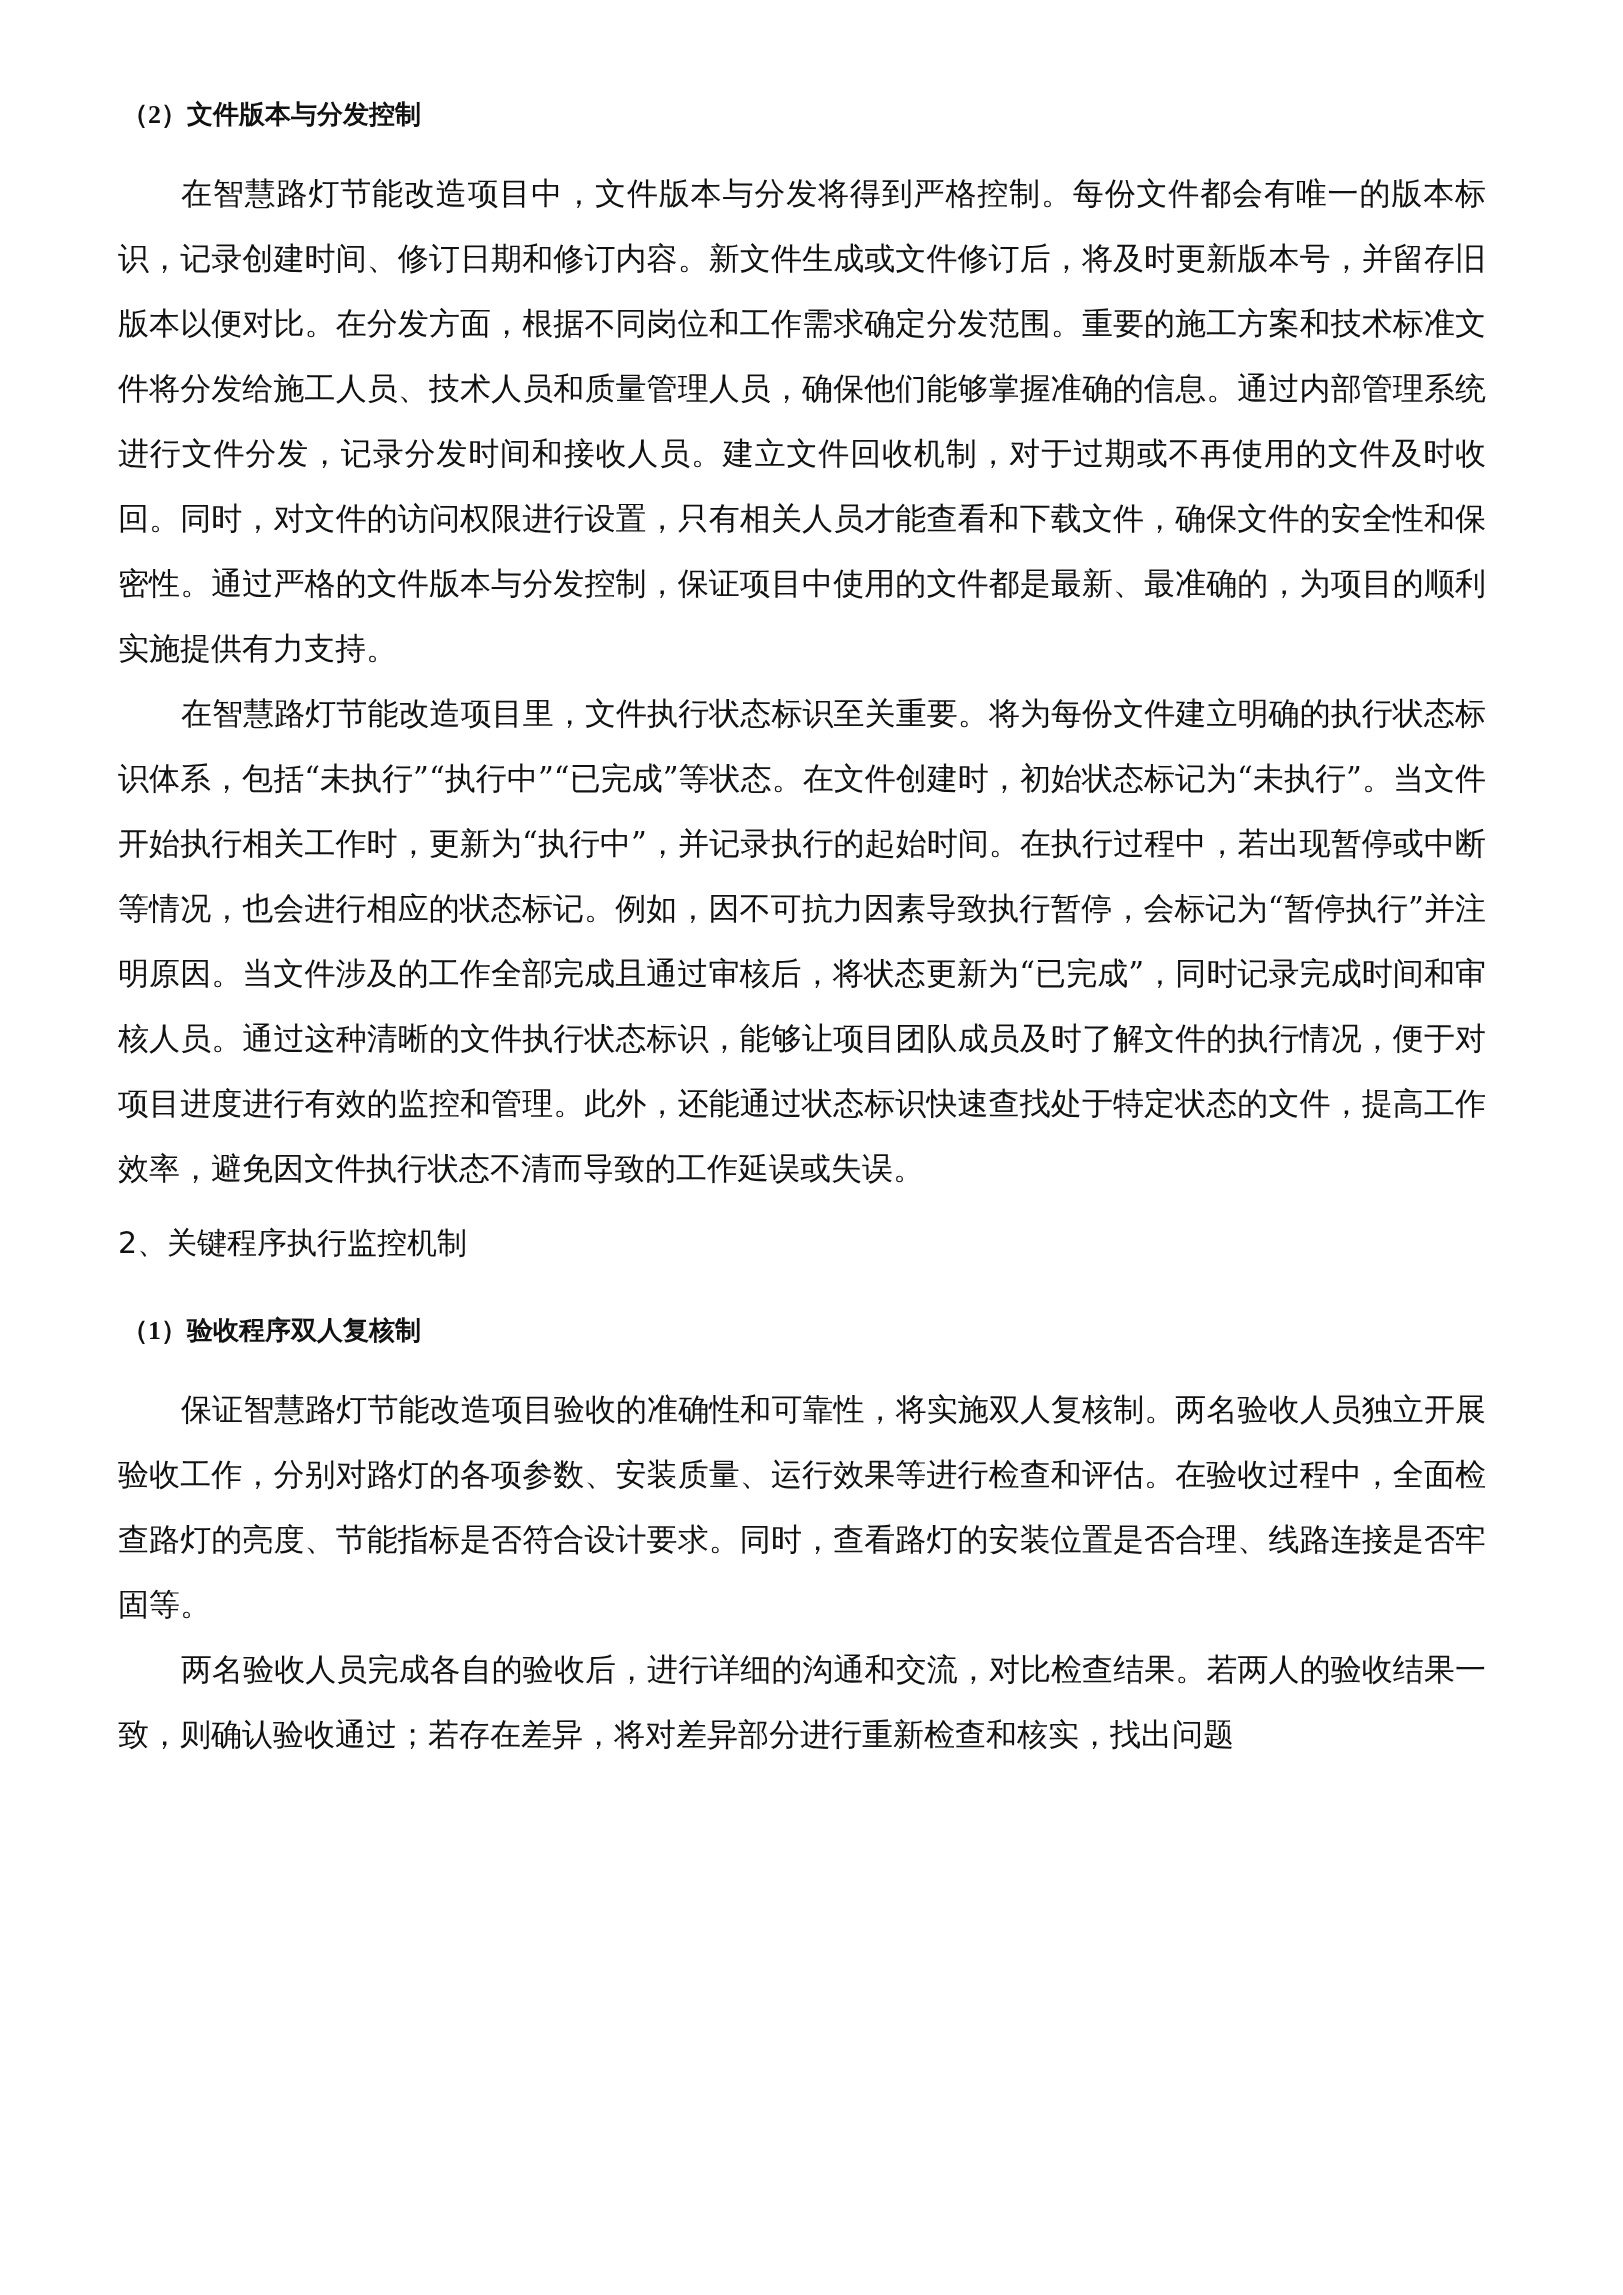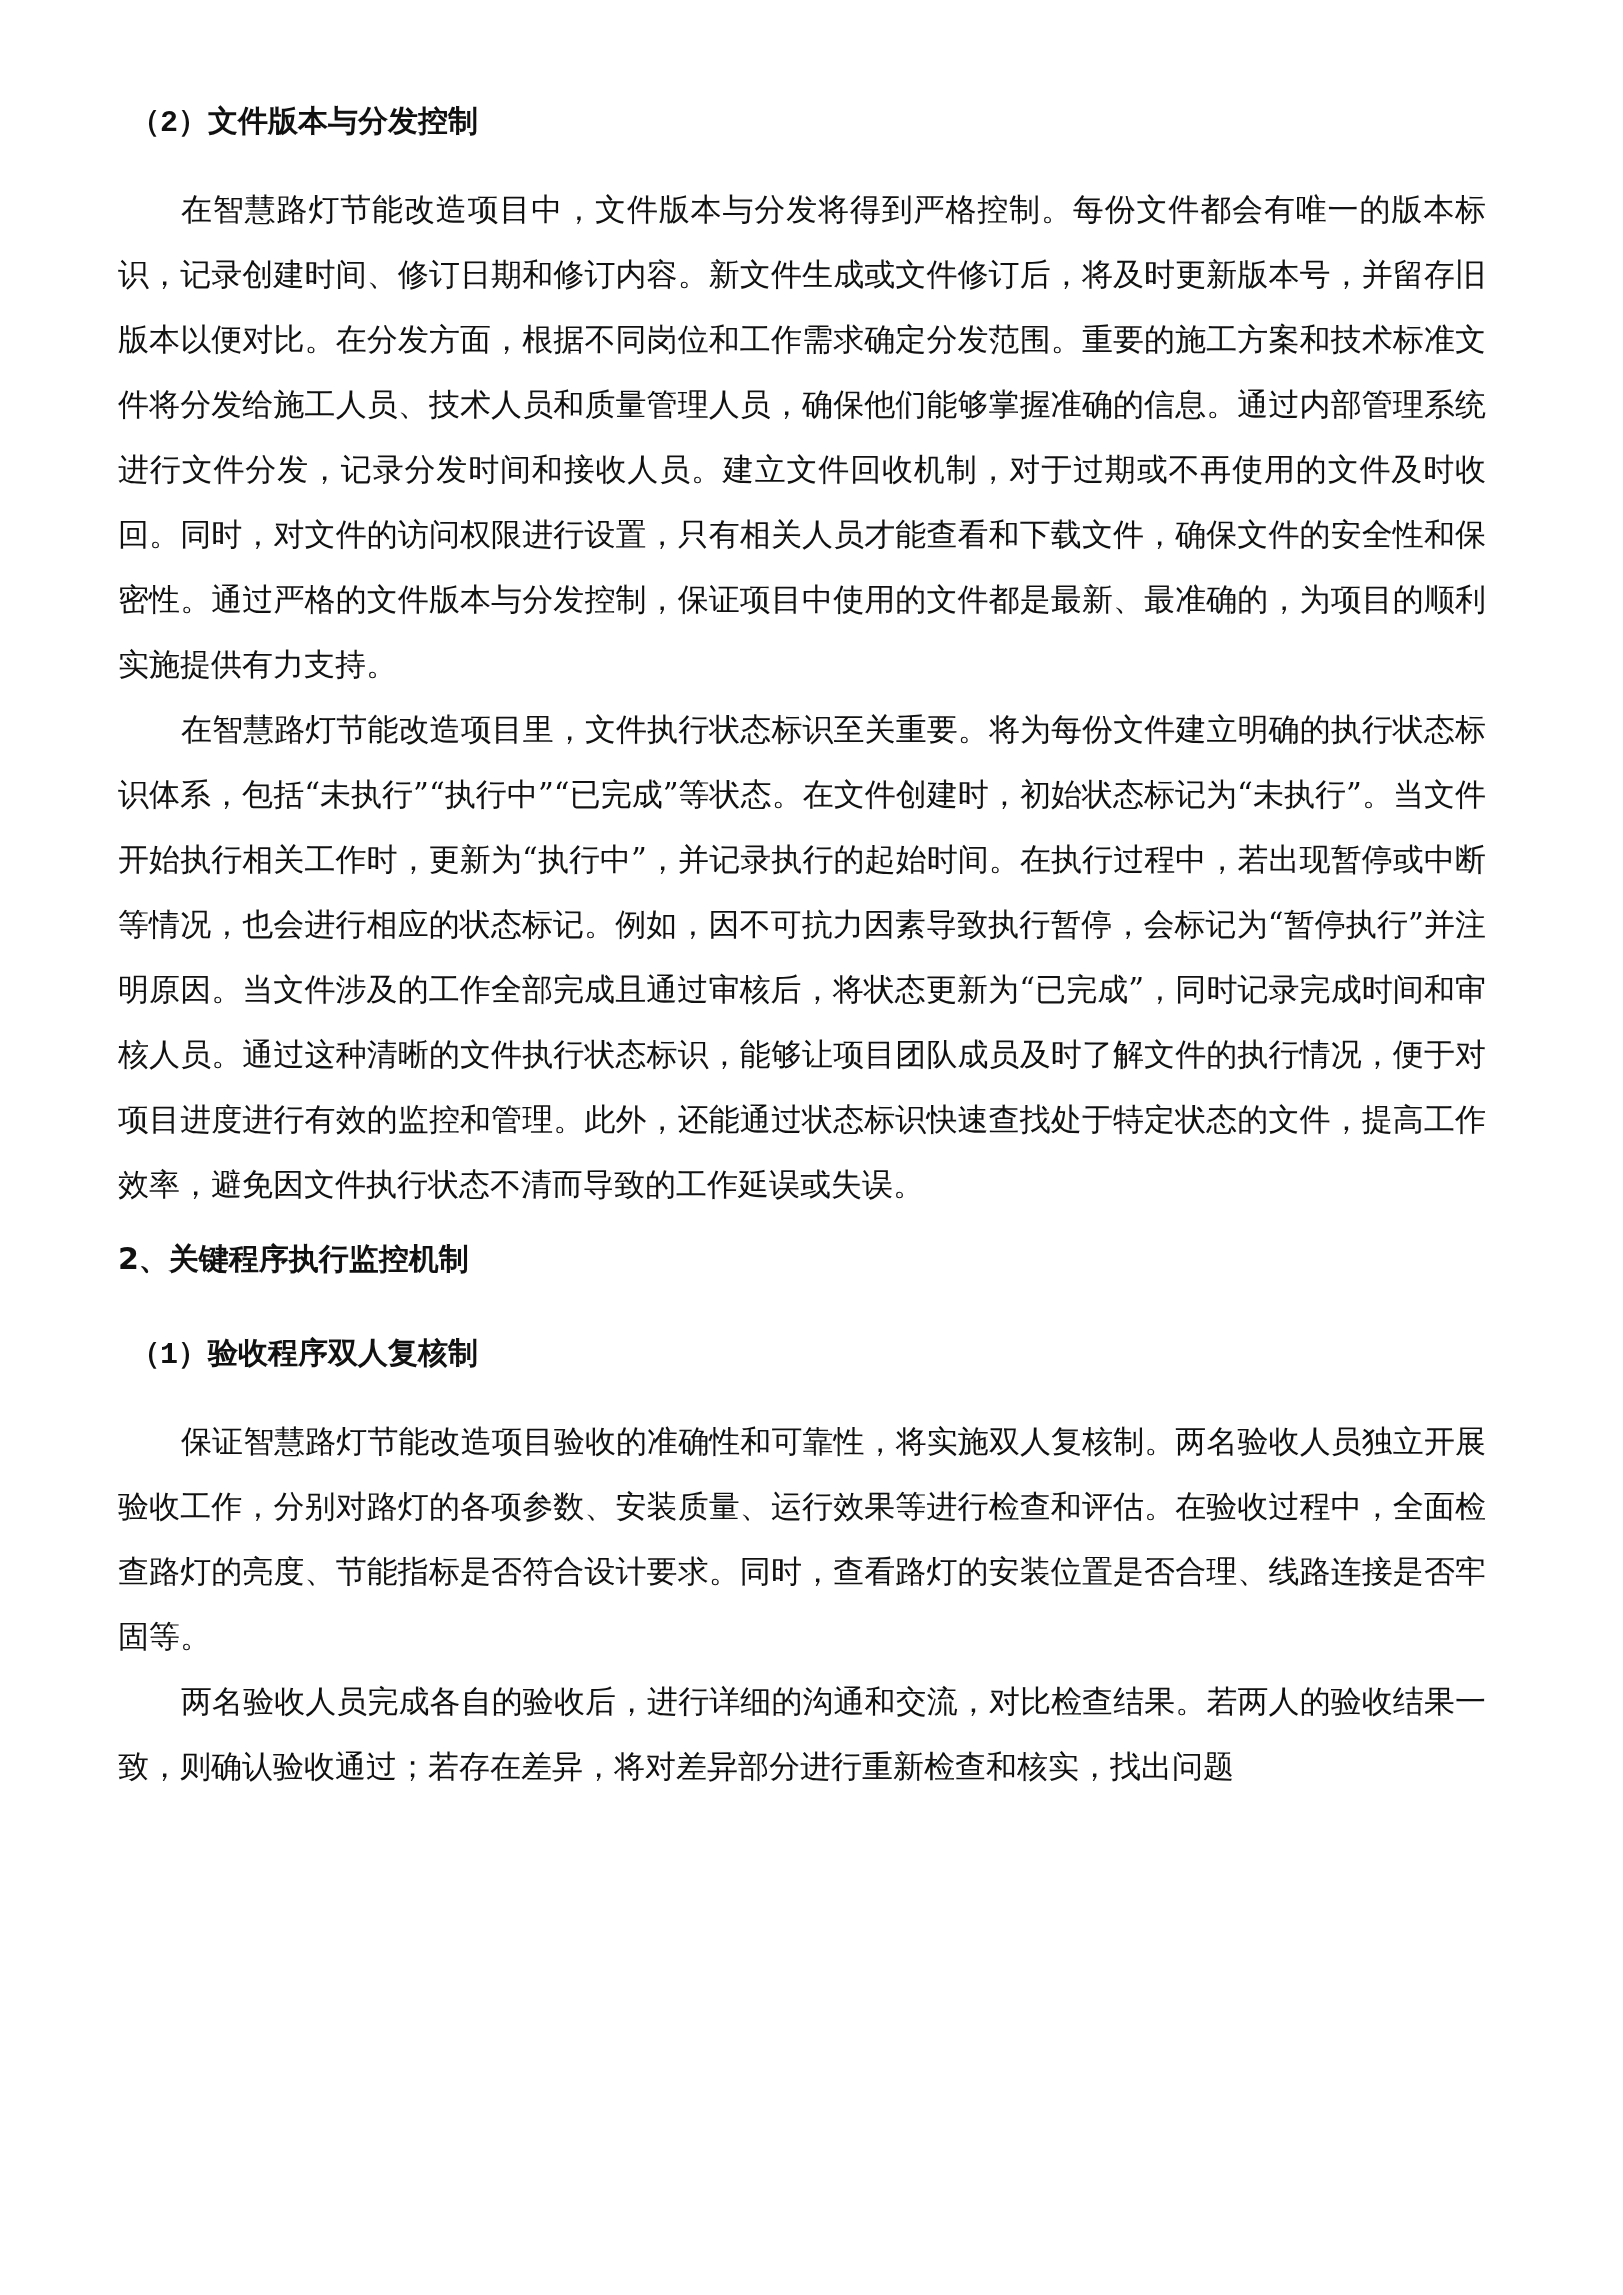--- a/index.html
+++ b/index.html
@@ -4,22 +4,22 @@
 <style>
   html, body { margin:0; padding:0; background:#ffffff; }
   body { width:1623px; height:2295px; position:relative; overflow:hidden; }
   .page {
     position:absolute; left:118px; top:69px; width:1368px;
     font-family: "DejaVu Serif", "Liberation Serif", serif;
     font-size:31px; color:#111111;
   }
   p.para { margin:0; text-align:justify; text-align-last:left; line-height:65px; text-indent:63px; }
   p.cont { margin:0; text-align:justify; text-align-last:left; line-height:84px; }
-  .h3 { margin:12px; line-height:84px; font-weight:bold; font-family:Liberation Mono, monospace; font-size:30px; }
-  .h2 { margin:0; line-height:84px; font-weight:bold; font-family:"DejaVu Sans","Liberation Sans",sans-serif; font-size:30px; }
+  .h3 { margin:4px; line-height:84px; font-weight:bold; font-family:Liberation Serif, serif; font-size:26px; }
+  .h2 { margin:0; line-height:84px; font-weight:normal; font-family:"DejaVu Sans","Liberation Sans",sans-serif; font-size:30px; }
 </style>
 </head>
 <body>
 
 <div class="page">
   <p class="h3">（2）文件版本与分发控制</p>
   <p class="para">在智慧路灯节能改造项目中，文件版本与分发将得到严格控制。每份文件都会有唯一的版本标识，记录创建时间、修订日期和修订内容。新文件生成或文件修订后，将及时更新版本号，并留存旧版本以便对比。在分发方面，根据不同岗位和工作需求确定分发范围。重要的施工方案和技术标准文件将分发给施工人员、技术人员和质量管理人员，确保他们能够掌握准确的信息。通过内部管理系统进行文件分发，记录分发时间和接收人员。建立文件回收机制，对于过期或不再使用的文件及时收回。同时，对文件的访问权限进行设置，只有相关人员才能查看和下载文件，确保文件的安全性和保密性。通过严格的文件版本与分发控制，保证项目中使用的文件都是最新、最准确的，为项目的顺利实施提供有力支持。</p>
   <p class="para">在智慧路灯节能改造项目里，文件执行状态标识至关重要。将为每份文件建立明确的执行状态标识体系，包括“未执行”“执行中”“已完成”等状态。在文件创建时，初始状态标记为“未执行”。当文件开始执行相关工作时，更新为“执行中”，并记录执行的起始时间。在执行过程中，若出现暂停或中断等情况，也会进行相应的状态标记。例如，因不可抗力因素导致执行暂停，会标记为“暂停执行”并注明原因。当文件涉及的工作全部完成且通过审核后，将状态更新为“已完成”，同时记录完成时间和审核人员。通过这种清晰的文件执行状态标识，能够让项目团队成员及时了解文件的执行情况，便于对项目进度进行有效的监控和管理。此外，还能通过状态标识快速查找处于特定状态的文件，提高工作效率，避免因文件执行状态不清而导致的工作延误或失误。</p>
   <p class="h2">2、关键程序执行监控机制</p>
   <p class="h3">（1）验收程序双人复核制</p>

